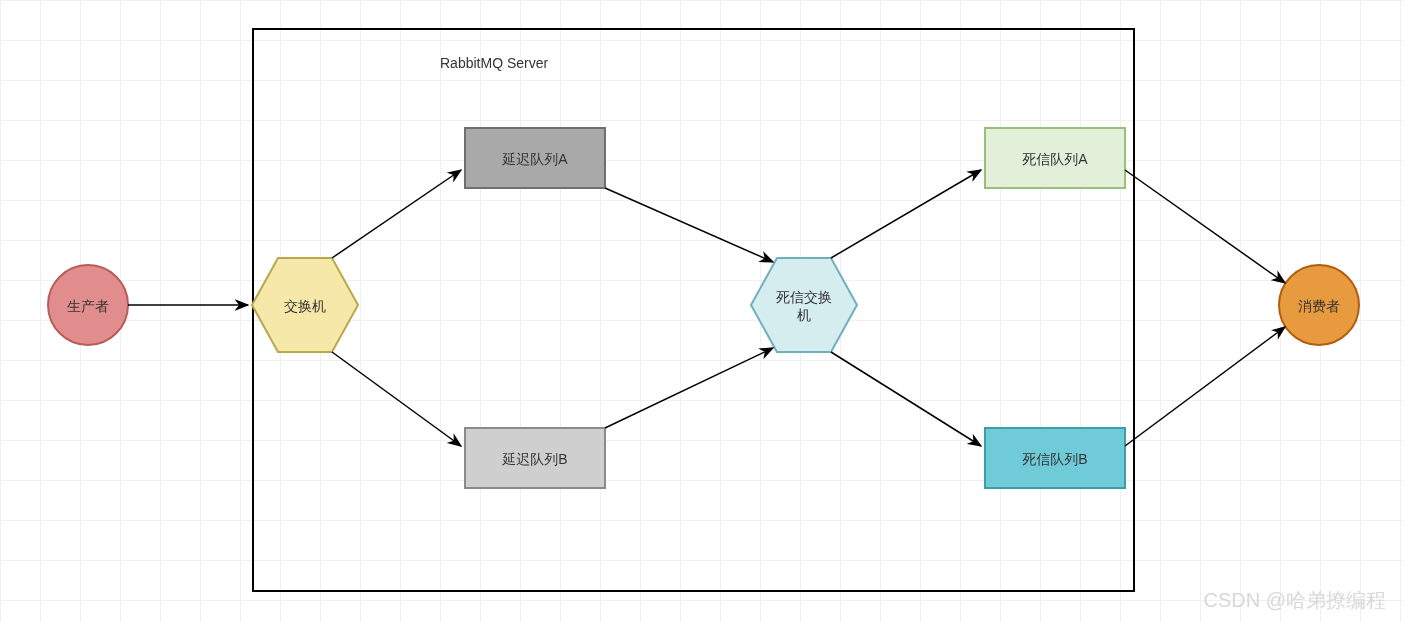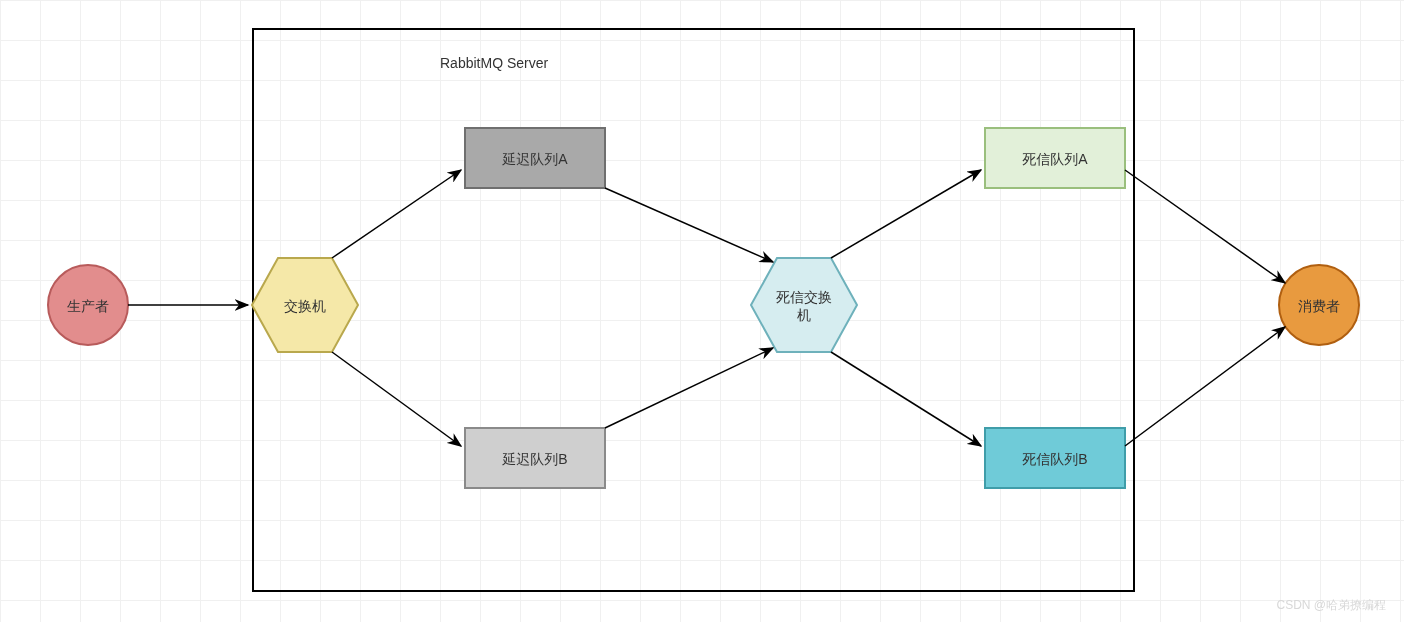--- a/index.html
+++ b/index.html
@@ -23,21 +23,21 @@
     .diagram { position: absolute; inset: 0; }
     text {
       font-family: "Microsoft YaHei", Arial, sans-serif;
       font-size: 14px;
     }
     .watermark {
       position: absolute;
       right: 18px;
       bottom: 8px;
       color: #d8d8d8;
-      font-size: 12px;
+      font-size: 20px;
       font-family: Arial, "Microsoft YaHei", sans-serif;
     }
   </style>
 </head>
 <body>
 
 <div class="grid"></div>
 
 <svg class="diagram" width="1404" height="622">
   <defs>

